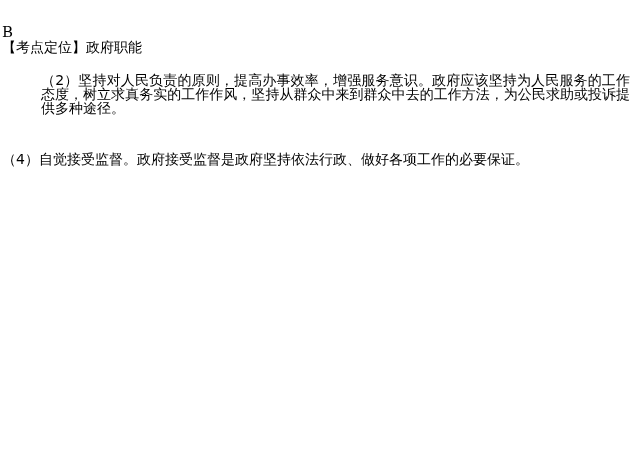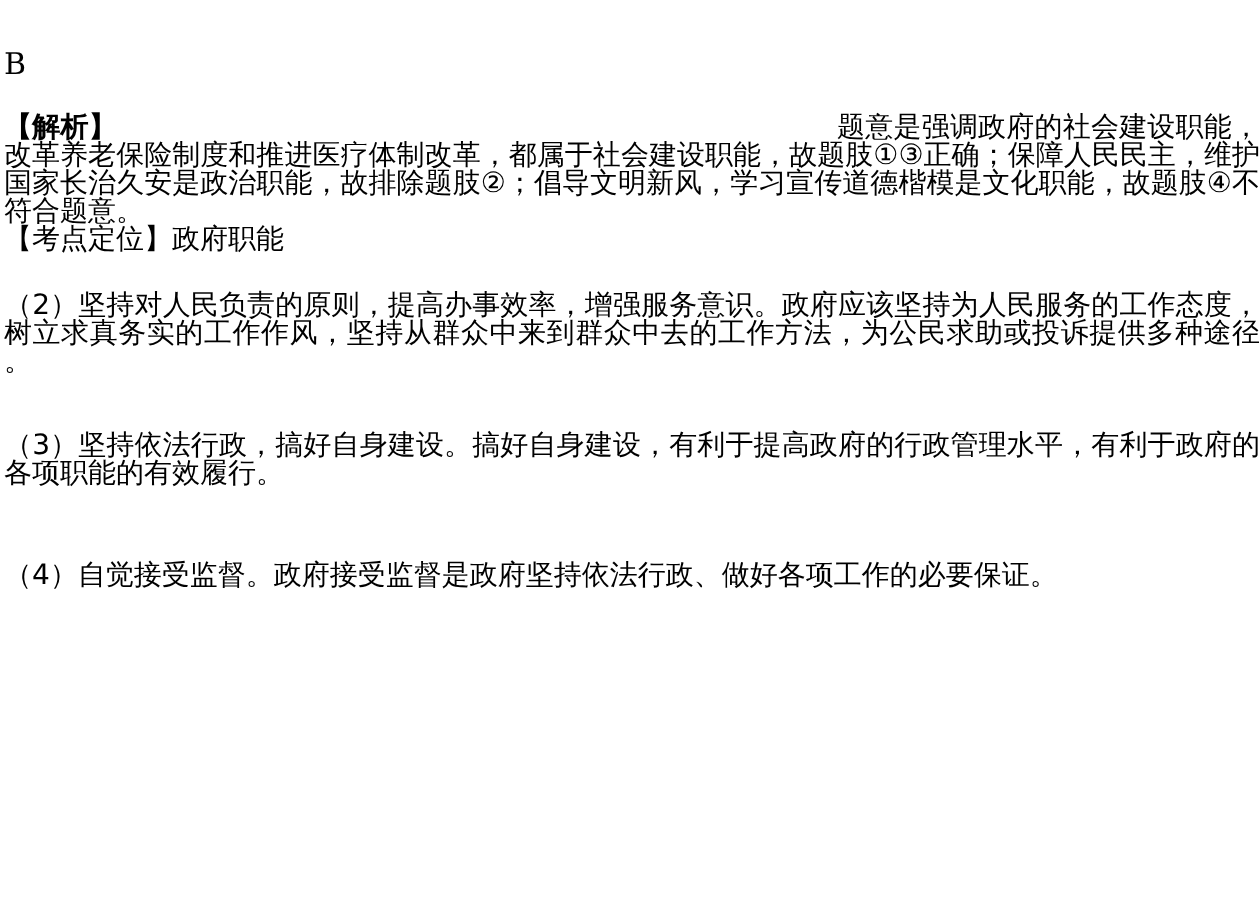--- a/index.html
+++ b/index.html
@@ -29,38 +29,36 @@
     line-break: anywhere;
   }
   .bold { font-weight: bold; }
   .spacer {
     display: inline-block;
     width: 360px;
     height: 1px;
     vertical-align: baseline;
   }
   .mt17 { margin-top: 17px; }
-  .mt19 { margin-top: 19px; }
+  .mt19 { margin-top: 19px; margin-left: 39px; }
   .mt20 { margin-top: 37px; }
   .mt22 { margin-top: 22px; }
   .mt23 { }
   .mt28 { margin-top: 28px; }
 </style>
 </head>
 <body>
 
 <div class="doc">
 
   <div class="answer">B</div>
 
-  <p class="para mt17"><span class="bold">【解析】</span><span class="spacer"></span><span>题意是强调政府的社会建设职能，改革养老保险制度和推进医疗体制改革，都属于社会建设职能，故题肢①③正确；保障人民民主，维护国家长治久安是政治职能，故排除题肢②；倡导文明新风，学习宣传道德楷模是文化职能，故题肢④不符合题意。</span></p>
 
   <p class="para mt23"><span>【考点定位】</span><span>政府职能</span></p>
 
 
 
   <p class="para mt19">（2）坚持对人民负责的原则，提高办事效率，增强服务意识。政府应该坚持为人民服务的工作态度，树立求真务实的工作作风，坚持从群众中来到群众中去的工作方法，为公民求助或投诉提供多种途径。</p>
 
-  <p class="para mt28">（3）坚持依法行政，搞好自身建设。搞好自身建设，有利于提高政府的行政管理水平，有利于政府的各项职能的有效履行。</p>
 
   <p class="para mt20">（4）自觉接受监督。政府接受监督是政府坚持依法行政、做好各项工作的必要保证。</p>
 
 </div>
 
 </body></html>

